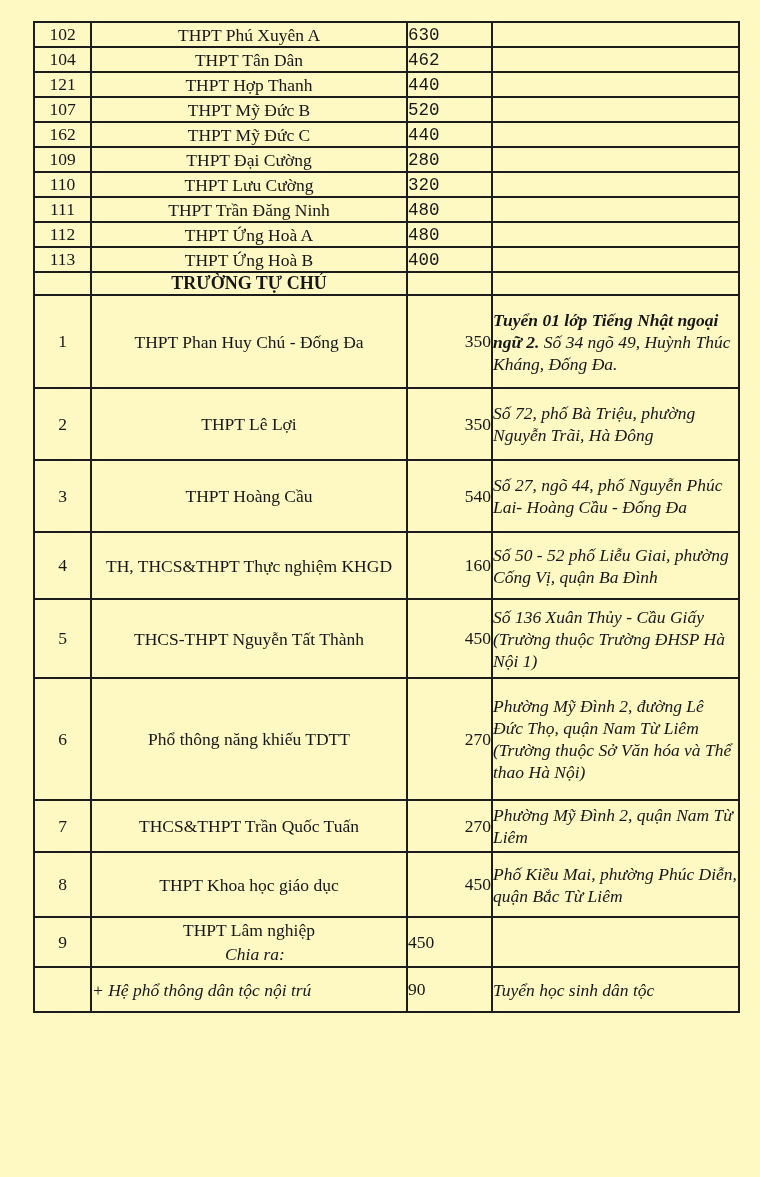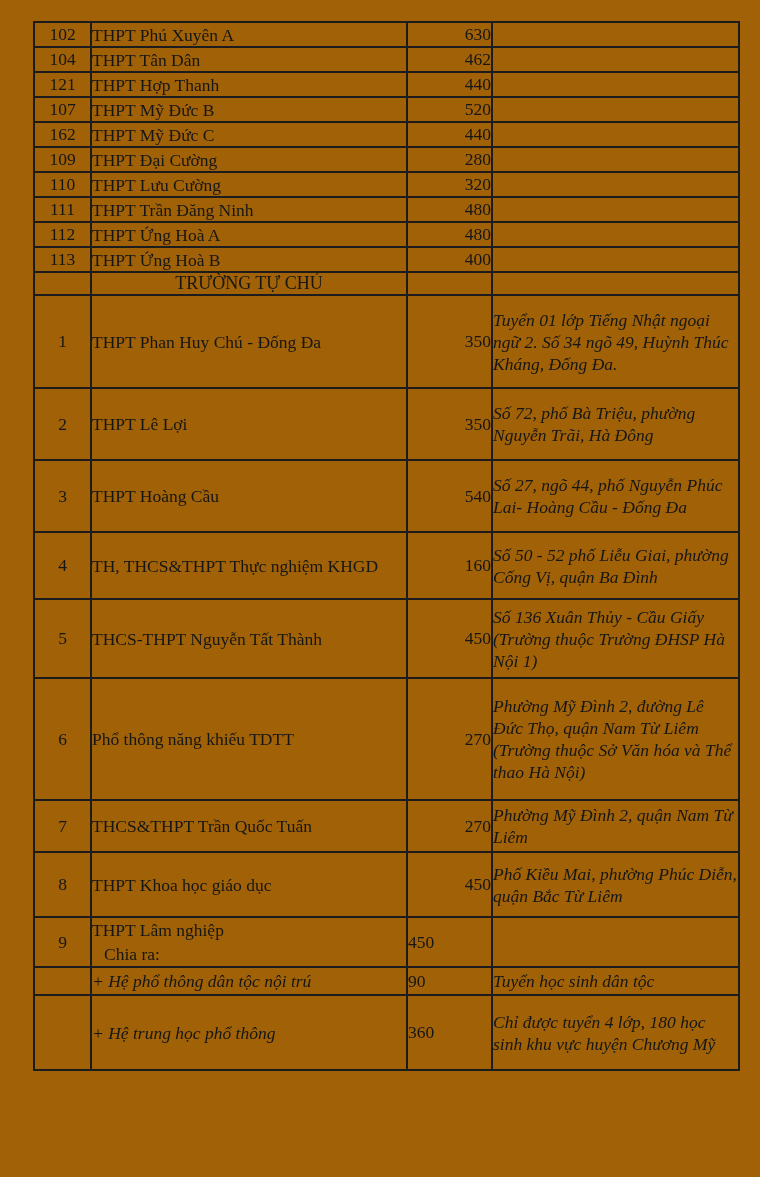--- a/index.html
+++ b/index.html
@@ -1,21 +1,21 @@
 <!DOCTYPE html>
 <html><head>
 <meta charset="utf-8">
 <style>
   html, body { margin: 0; padding: 0; }
   body { background: #ffffff; }
   .page {
     position: relative;
     width: 760px;
     height: 1177px;
-    background: #a16207;
+    background: #fef9c3;
     overflow: hidden;
     font-family: "Liberation Serif", serif;
     color: #161616;
   }
   table.quota {
     position: absolute;
     left: 33px;
     top: 21px;
     width: 705px;
     border-collapse: collapse;
@@ -24,43 +24,43 @@
   table.quota td {
     border: 2px solid #1c1c1c;
     padding: 0;
     vertical-align: middle;
     font-size: 17.5px;
     overflow: hidden;
   }
   
   tr.s1 { height: 25px; }
   td.stt { text-align: center; }
-  td.name { text-align: left; padding-left: 8px; line-height: 22px; }
-  td.quota-c { text-align: right; }
+  td.name { text-align: center; padding-left: 8px; line-height: 22px; }
+  td.quota-c { text-align: left; font-family: Liberation Mono, monospace; }
   
   tr.hdr { height: 23px; }
   tr.hdr td.hdr-label {
     text-align: center;
-    font-weight: normal;
+    font-weight: bold;
     font-size: 18px;
     padding-left: 0;
   }
   
   td.quota-r { text-align: right; padding-right: 8px; }
   td.quota-l { text-align: left; padding-left: 7px; vertical-align: top; line-height: 25px; }
   td.note {
     font-style: italic;
     font-size: 17px;
     line-height: 22px;
     padding: 1px 4px 1px 7px;
     text-align: left;
   }
-  td.note .note-bold { font-weight: normal; }
+  td.note .note-bold { font-weight: bold; }
   td.name-top { vertical-align: top; padding-top: 1px; }
-  .subname { margin-left: 12px; line-height: 24px; }
+  .subname { font-style: italic; margin-left: 12px; line-height: 24px; }
   .name-line { line-height: 24px; }
   td.name-sub { font-style: italic; padding-left: 16px; line-height: 22px; }
 </style>
 </head>
 <body>
 
 <div class="page">
   <table class="quota">
     <colgroup>
       <col style="width:57px">
@@ -190,27 +190,21 @@
       <tr style="height:46px">
         <td class="stt">9</td>
         <td class="name name-top">
           <div class="name-line">THPT Lâm nghiệp</div>
           <div class="subname">Chia ra:</div>
         </td>
         <td class="quota-l">450</td>
         <td class="note"></td>
       </tr>
 
-      <tr style="height:28px">
+      <tr style="height:45px">
         <td class="stt"></td>
         <td class="name-sub">+ Hệ phổ thông dân tộc nội trú</td>
         <td class="quota-l">90</td>
         <td class="note"><span>Tuyển học sinh dân tộc</span></td>
       </tr>
-      <tr style="height:75px">
-        <td class="stt"></td>
-        <td class="name-sub">+ Hệ trung học phổ thông</td>
-        <td class="quota-l">360</td>
-        <td class="note"><span>Chỉ được tuyển 4 lớp, 180 học sinh khu vực huyện Chương Mỹ</span></td>
-      </tr>
     </tbody>
   </table>
 </div>
 
 </body></html>

